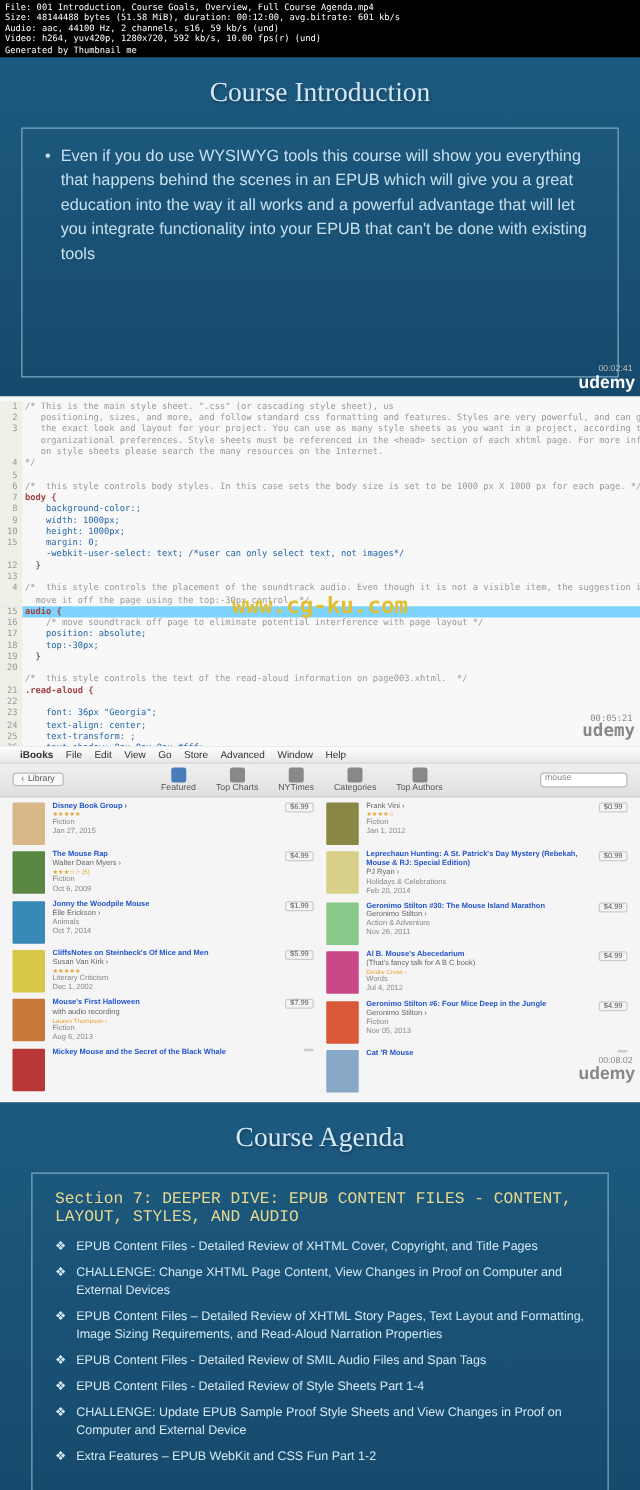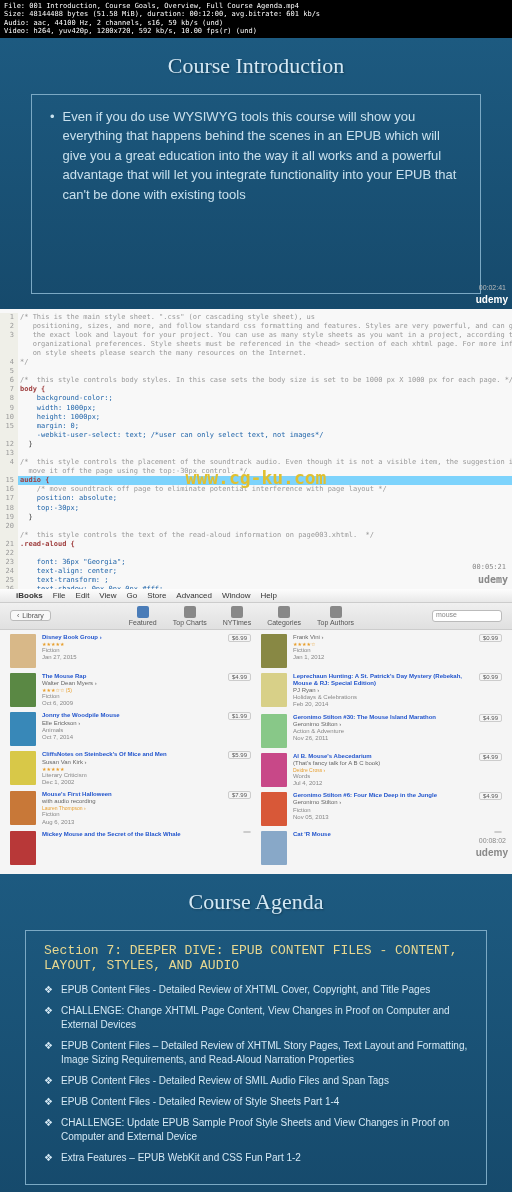--- a/index.html
+++ b/index.html
@@ -12,21 +12,21 @@
     .file-info {
       background: #000;
       color: #fff;
       font-size: 7px;
       padding: 2px 4px;
       font-family: monospace;
       line-height: 1.2;
     }
     .slide {
       background: linear-gradient(180deg, #1d5a80 0%, #164a6c 100%);
-      padding: 15px 31px;
+      padding: 15px 17px;
       position: relative;
     }
     .slide-title {
       text-align: center;
       font-size: 22px;
       font-family: Georgia, serif;
       color: #d4e8f4;
       margin-bottom: 15px;
       text-shadow: 1px 1px 2px rgba(0,0,0,0.3);
     }
@@ -48,21 +48,21 @@
       display: flex;
       justify-content: space-between;
       color: #a8c8dc;
       margin-top: 10px;
       padding: 0 5px;
     }
     .udemy-tag {
       position: absolute;
       bottom: 4px;
       right: 4px;
-      font-size: 10px;
+      font-size: 14px;
       color: #fff;
       font-weight: bold;
     }
     .timestamp {
       position: absolute;
       bottom: 18px;
       right: 6px;
       font-size: 7px;
       color: #bbb;
     }
@@ -211,20 +211,21 @@
     }
   </style>
 </head>
 <body>
 
 <div class="file-info">
   <div>File: 001 Introduction, Course Goals, Overview, Full Course Agenda.mp4</div>
   <div>Size: 48144488 bytes (51.58 MiB), duration: 00:12:00, avg.bitrate: 601 kb/s</div>
   <div>Audio: aac, 44100 Hz, 2 channels, s16, 59 kb/s (und)</div>
   <div>Video: h264, yuv420p, 1280x720, 592 kb/s, 10.00 fps(r) (und)</div>
+  <div>Generated by Thumbnail me</div>
 </div>
 
 <div class="slide">
   <div class="slide-title">Course Introduction</div>
   <div class="slide-box">
     <div class="slide-bullet">
       <span class="bullet">•</span>
       <span>Even if you do use WYSIWYG tools this course will show you everything that happens behind the scenes in an EPUB which will give you a great education into the way it all works and a powerful advantage that will let you integrate functionality into your EPUB that can't be done with existing tools</span>
     </div>
   </div>

